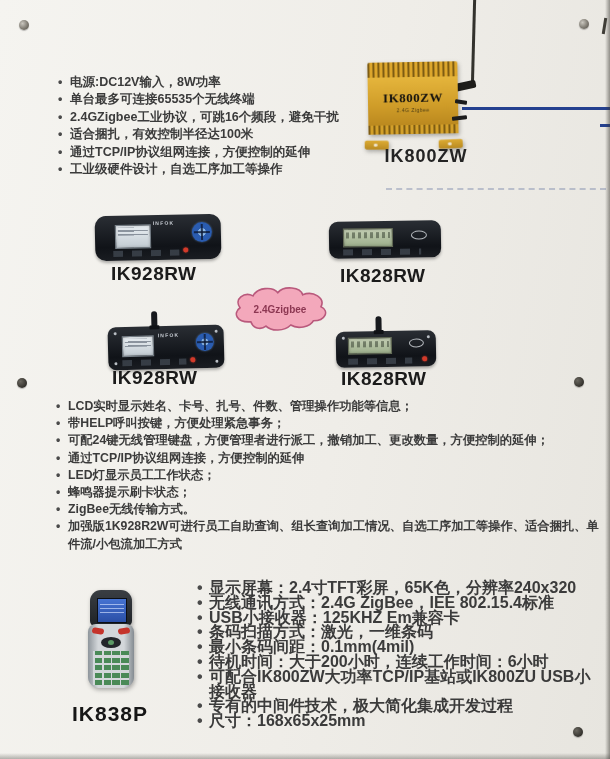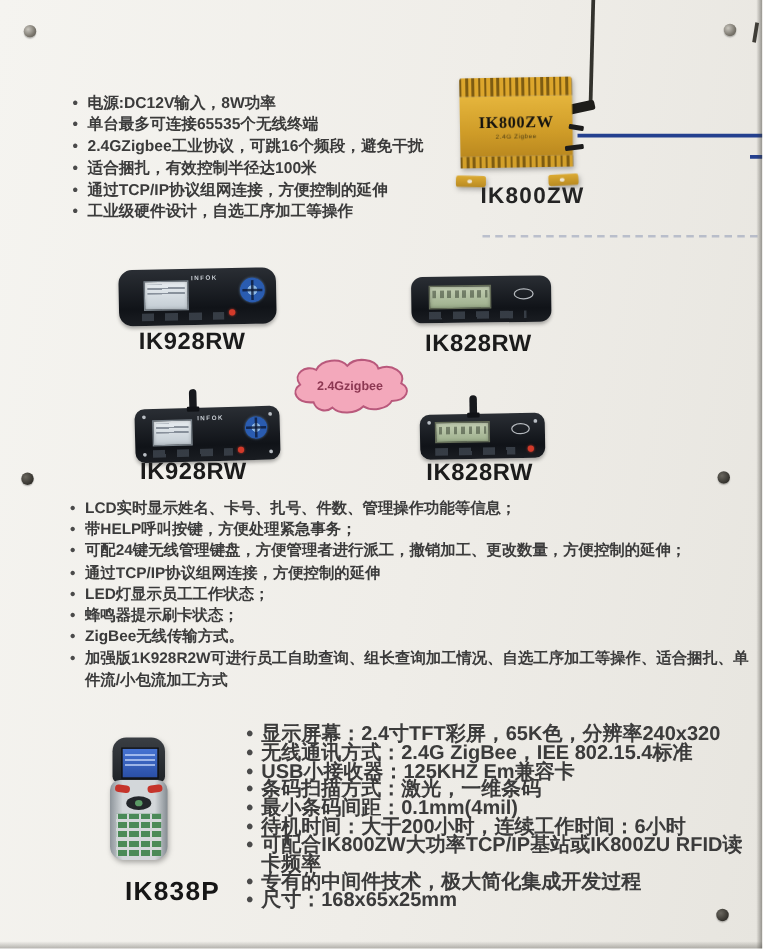--- a/index.html
+++ b/index.html
@@ -88,21 +88,21 @@
   .pda-body{position:absolute;top:34px;left:0;right:0;bottom:8px;
     background:linear-gradient(90deg,#8e959b,#d3d7da 22% 78%,#858c92);border-radius:8px 8px 11px 11px;}
   .pda-pill{position:absolute;top:4px;width:12px;height:6px;background:#c5342b;border-radius:3px;}
   .pda-pill.l{left:4px;transform:rotate(8deg);} .pda-pill.r{right:4px;transform:rotate(-8deg);}
   .pda-nav{position:absolute;top:13px;left:50%;transform:translateX(-50%);width:20px;height:11px;
     background:#23262a;border-radius:50%;}
   .pda-nav::after{content:"";position:absolute;left:7px;top:3px;width:6px;height:5px;border-radius:50%;background:#5c9a66;}
   .pda-keys{position:absolute;top:27px;left:5px;right:5px;height:34px;
     background-image:repeating-linear-gradient(90deg,#d3d7da 0 1.5px,transparent 1.5px 9px),
       repeating-linear-gradient(0deg,#4a8a57 0 5px,#d3d7da 5px 7.5px);}
-  .pda-caption{position:absolute;left:72px;top:702px;width:104px;text-align:right;
+  .pda-caption{position:absolute;left:72px;top:702px;width:104px;text-align:left;
     font-size:21px;font-weight:700;letter-spacing:1px;color:#161616;}
   
   .edge-right{position:absolute;right:0;top:0;width:5px;height:100%;
     background:linear-gradient(90deg,rgba(0,0,0,0),rgba(55,53,47,.5));}
   .edge-bottom{position:absolute;left:0;bottom:0;width:100%;height:6px;
     background:linear-gradient(180deg,rgba(0,0,0,0),rgba(55,53,47,.35));}
   .cable-mark{position:absolute;right:4px;top:18px;width:3px;height:16px;background:#3f3d37;transform:rotate(9deg);}
 </style>
 </head>
 <body>
@@ -216,20 +216,20 @@
   </div>
   <div class="pda-caption">IK838P</div>
 
   <ul class="feat bot-specs">
       <li class="feat-item">显示屏幕：2.4寸TFT彩屏，65K色，分辨率240x320</li>
       <li class="feat-item">无线通讯方式：2.4G ZigBee，IEE 802.15.4标准</li>
       <li class="feat-item">USB小接收器：125KHZ Em兼容卡</li>
       <li class="feat-item">条码扫描方式：激光，一维条码</li>
       <li class="feat-item">最小条码间距：0.1mm(4mil)</li>
       <li class="feat-item">待机时间：大于200小时，连续工作时间：6小时</li>
-      <li class="feat-item">可配合IK800ZW大功率TCP/IP基站或IK800ZU RFID读卡频率</li>
+      <li class="feat-item">可配合IK800ZW大功率TCP/IP基站或IK800ZU USB小接收器</li>
       <li class="feat-item">专有的中间件技术，极大简化集成开发过程</li>
       <li class="feat-item">尺寸：168x65x25mm</li>
     </ul>
 
   <div class="edge-right"></div>
   <div class="edge-bottom"></div>
 </div>
 
 </body></html>

